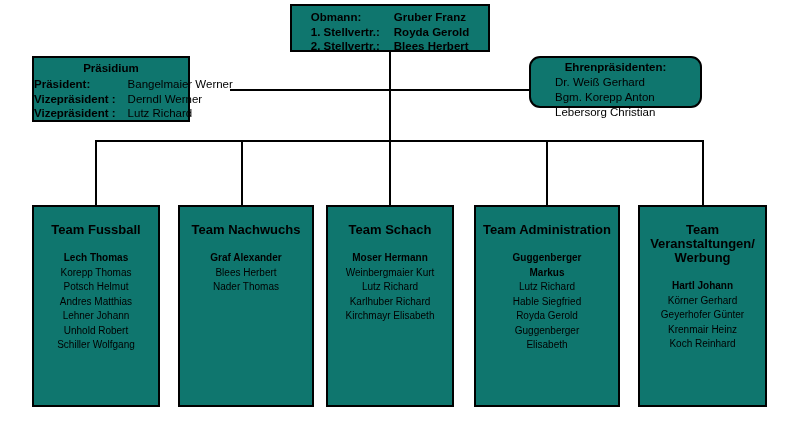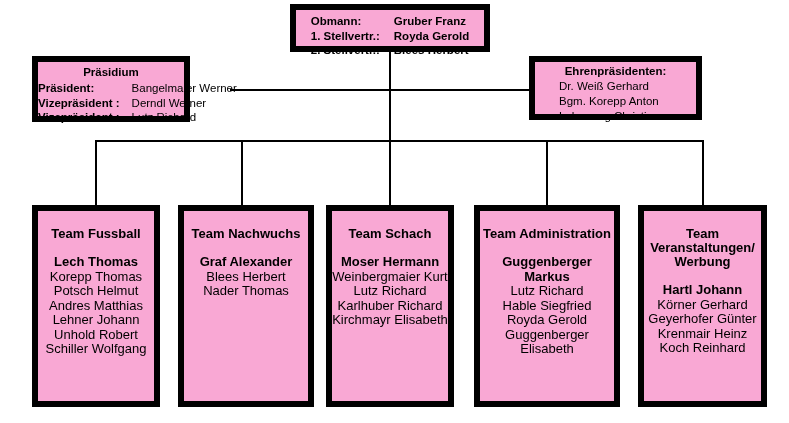--- a/index.html
+++ b/index.html
@@ -17,22 +17,22 @@
     width: 789px;
     height: 423px;
     background: #ffffff;
     overflow: hidden;
   }
 
   
   .node {
     position: absolute;
     box-sizing: border-box;
-    border: 6px solid #000000;
-    background: #f9a8d4;
+    border: 2px solid #000000;
+    background: #0f766e;
     text-align: center;
     z-index: 2;
   }
 
   
   .conn {
     position: absolute;
     background: #000000;
     z-index: 1;
   }
@@ -64,21 +64,21 @@
     font-size: 11.5px;
     font-weight: bold;
     line-height: 15px;
     margin-top: 3px;
   }
   #node-praesidium .kv-table { margin-top: 1px; }
   #node-praesidium .kv-key { padding-right: 12px; }
   #node-praesidium .kv-val { font-weight: normal; }
 
   
-  #node-ehren { left: 529px; top: 56px; width: 173px; height: 64px; }
+  #node-ehren { left: 529px; top: 56px; width: 173px; height: 52px; border-radius: 11px; }
   #node-ehren .ehren-title {
     font-size: 11.5px;
     font-weight: bold;
     line-height: 15px;
     margin-top: 2px;
     text-align: center;
   }
   #node-ehren .ehren-list {
     text-align: left;
     padding-left: 24px;
@@ -100,21 +100,21 @@
     font-size: 13px;
     font-weight: bold;
     line-height: 14px;
     margin-top: 16px;
     white-space: pre-line;
   }
   .team-members {
     margin-top: 14px;
   }
   .team-members div {
-    font-size: 13px;
+    font-size: 10px;
     line-height: 14.5px;
     white-space: nowrap;
   }
   .team-members div.lead {
     font-weight: bold;
   }
 
   #node-team-fussball      { left: 32px;  width: 128px; }
   #node-team-nachwuchs     { left: 178px; width: 136px; }
   #node-team-schach        { left: 326px; width: 128px; }

